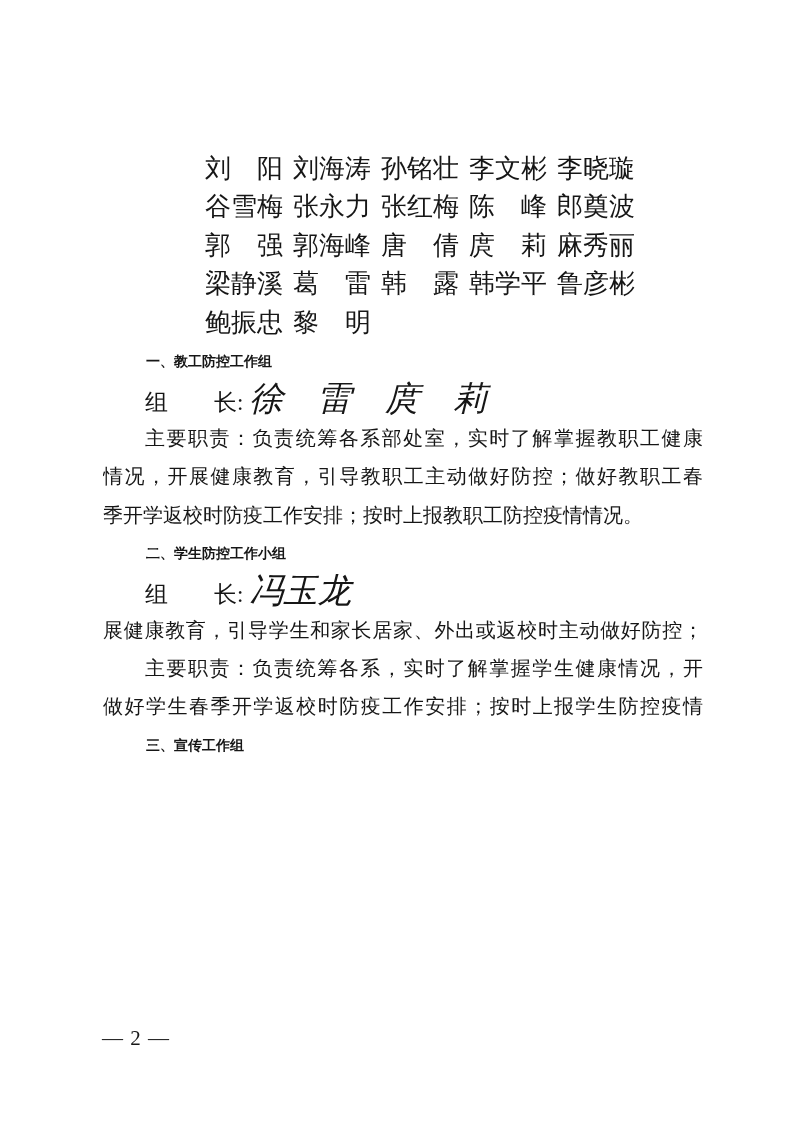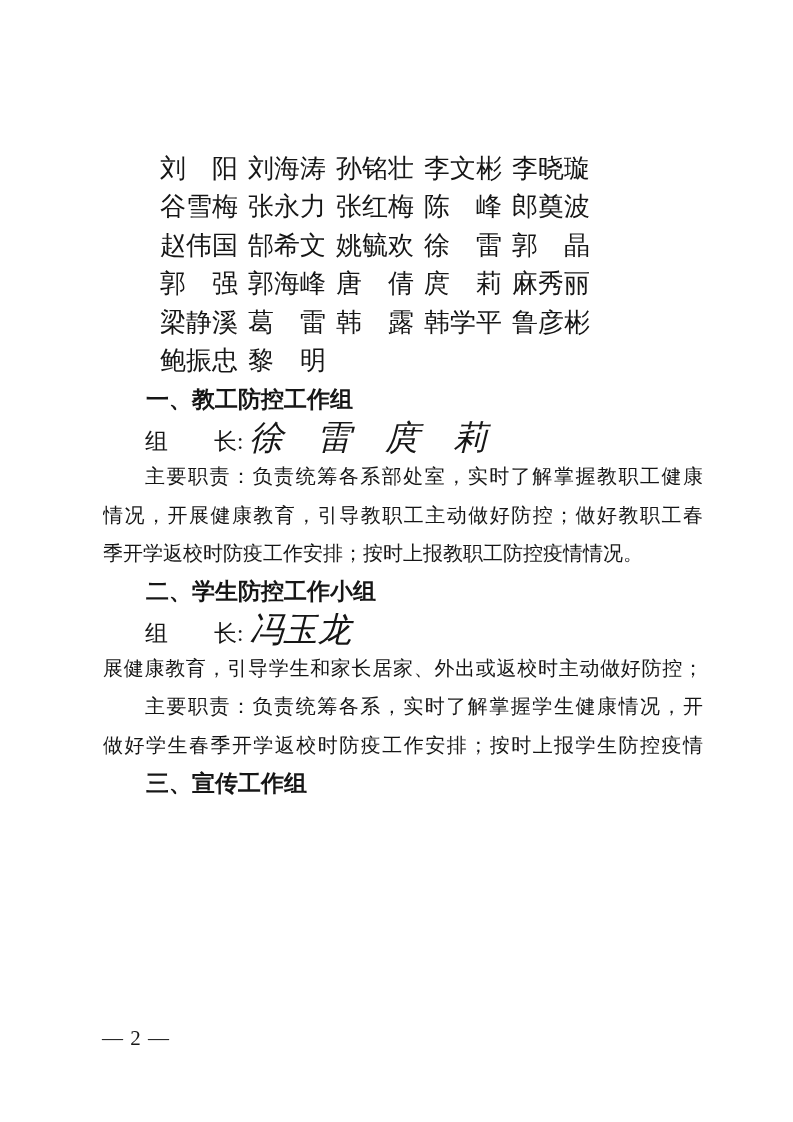--- a/index.html
+++ b/index.html
@@ -7,29 +7,29 @@
   body{
     width:793px;height:1122px;
     background:#ffffff;color:#161616;
     position:relative;overflow:hidden;
     font-family:"Liberation Serif","DejaVu Serif",serif;
   }
   #page{position:absolute;inset:0;background:#ffffff;}
   #content{position:absolute;left:103px;top:150px;width:600px;}
   .line{height:38.4px;line-height:38.4px;white-space:nowrap;}
   
-  #name-list{margin-left:57px;}
+  #name-list{margin-left:102px;}
   .name-row{height:38.4px;line-height:38.4px;display:flex;gap:10px;font-size:26px;}
   .name{white-space:pre;letter-spacing:0;}
   
   .intro{font-size:21px;text-indent:42px;}
   
   .heading{
     font-family:"Liberation Sans","DejaVu Sans",sans-serif;
-    font-weight:bold;font-size:23px;padding-left:43px;
+    font-weight:bold;font-size:14px;padding-left:43px;
   }
   
   .leader{padding-left:42px;font-size:23px;}
   .leader .leader-names{font-size:34px;white-space:pre;font-style:italic;}
   .leader .leader-label{white-space:pre;text-align:center;}
   
   .duty-line{
     font-size:20px;height:38.4px;line-height:38.4px;
     text-align:justify;text-align-last:justify;white-space:normal;
     overflow:hidden;
@@ -54,27 +54,20 @@
           <span class="name">孙铭壮</span>
           <span class="name">李文彬</span>
           <span class="name">李晓璇</span>
         </div>
         <div class="name-row">
           <span class="name">谷雪梅</span>
           <span class="name">张永力</span>
           <span class="name">张红梅</span>
           <span class="name">陈　峰</span>
           <span class="name">郎奠波</span>
-        </div>
-        <div class="name-row">
-          <span class="name">赵伟国</span>
-          <span class="name">郜希文</span>
-          <span class="name">姚毓欢</span>
-          <span class="name">徐　雷</span>
-          <span class="name">郭　晶</span>
         </div>
         <div class="name-row">
           <span class="name">郭　强</span>
           <span class="name">郭海峰</span>
           <span class="name">唐　倩</span>
           <span class="name">庹　莉</span>
           <span class="name">麻秀丽</span>
         </div>
         <div class="name-row">
           <span class="name">梁静溪</span>

